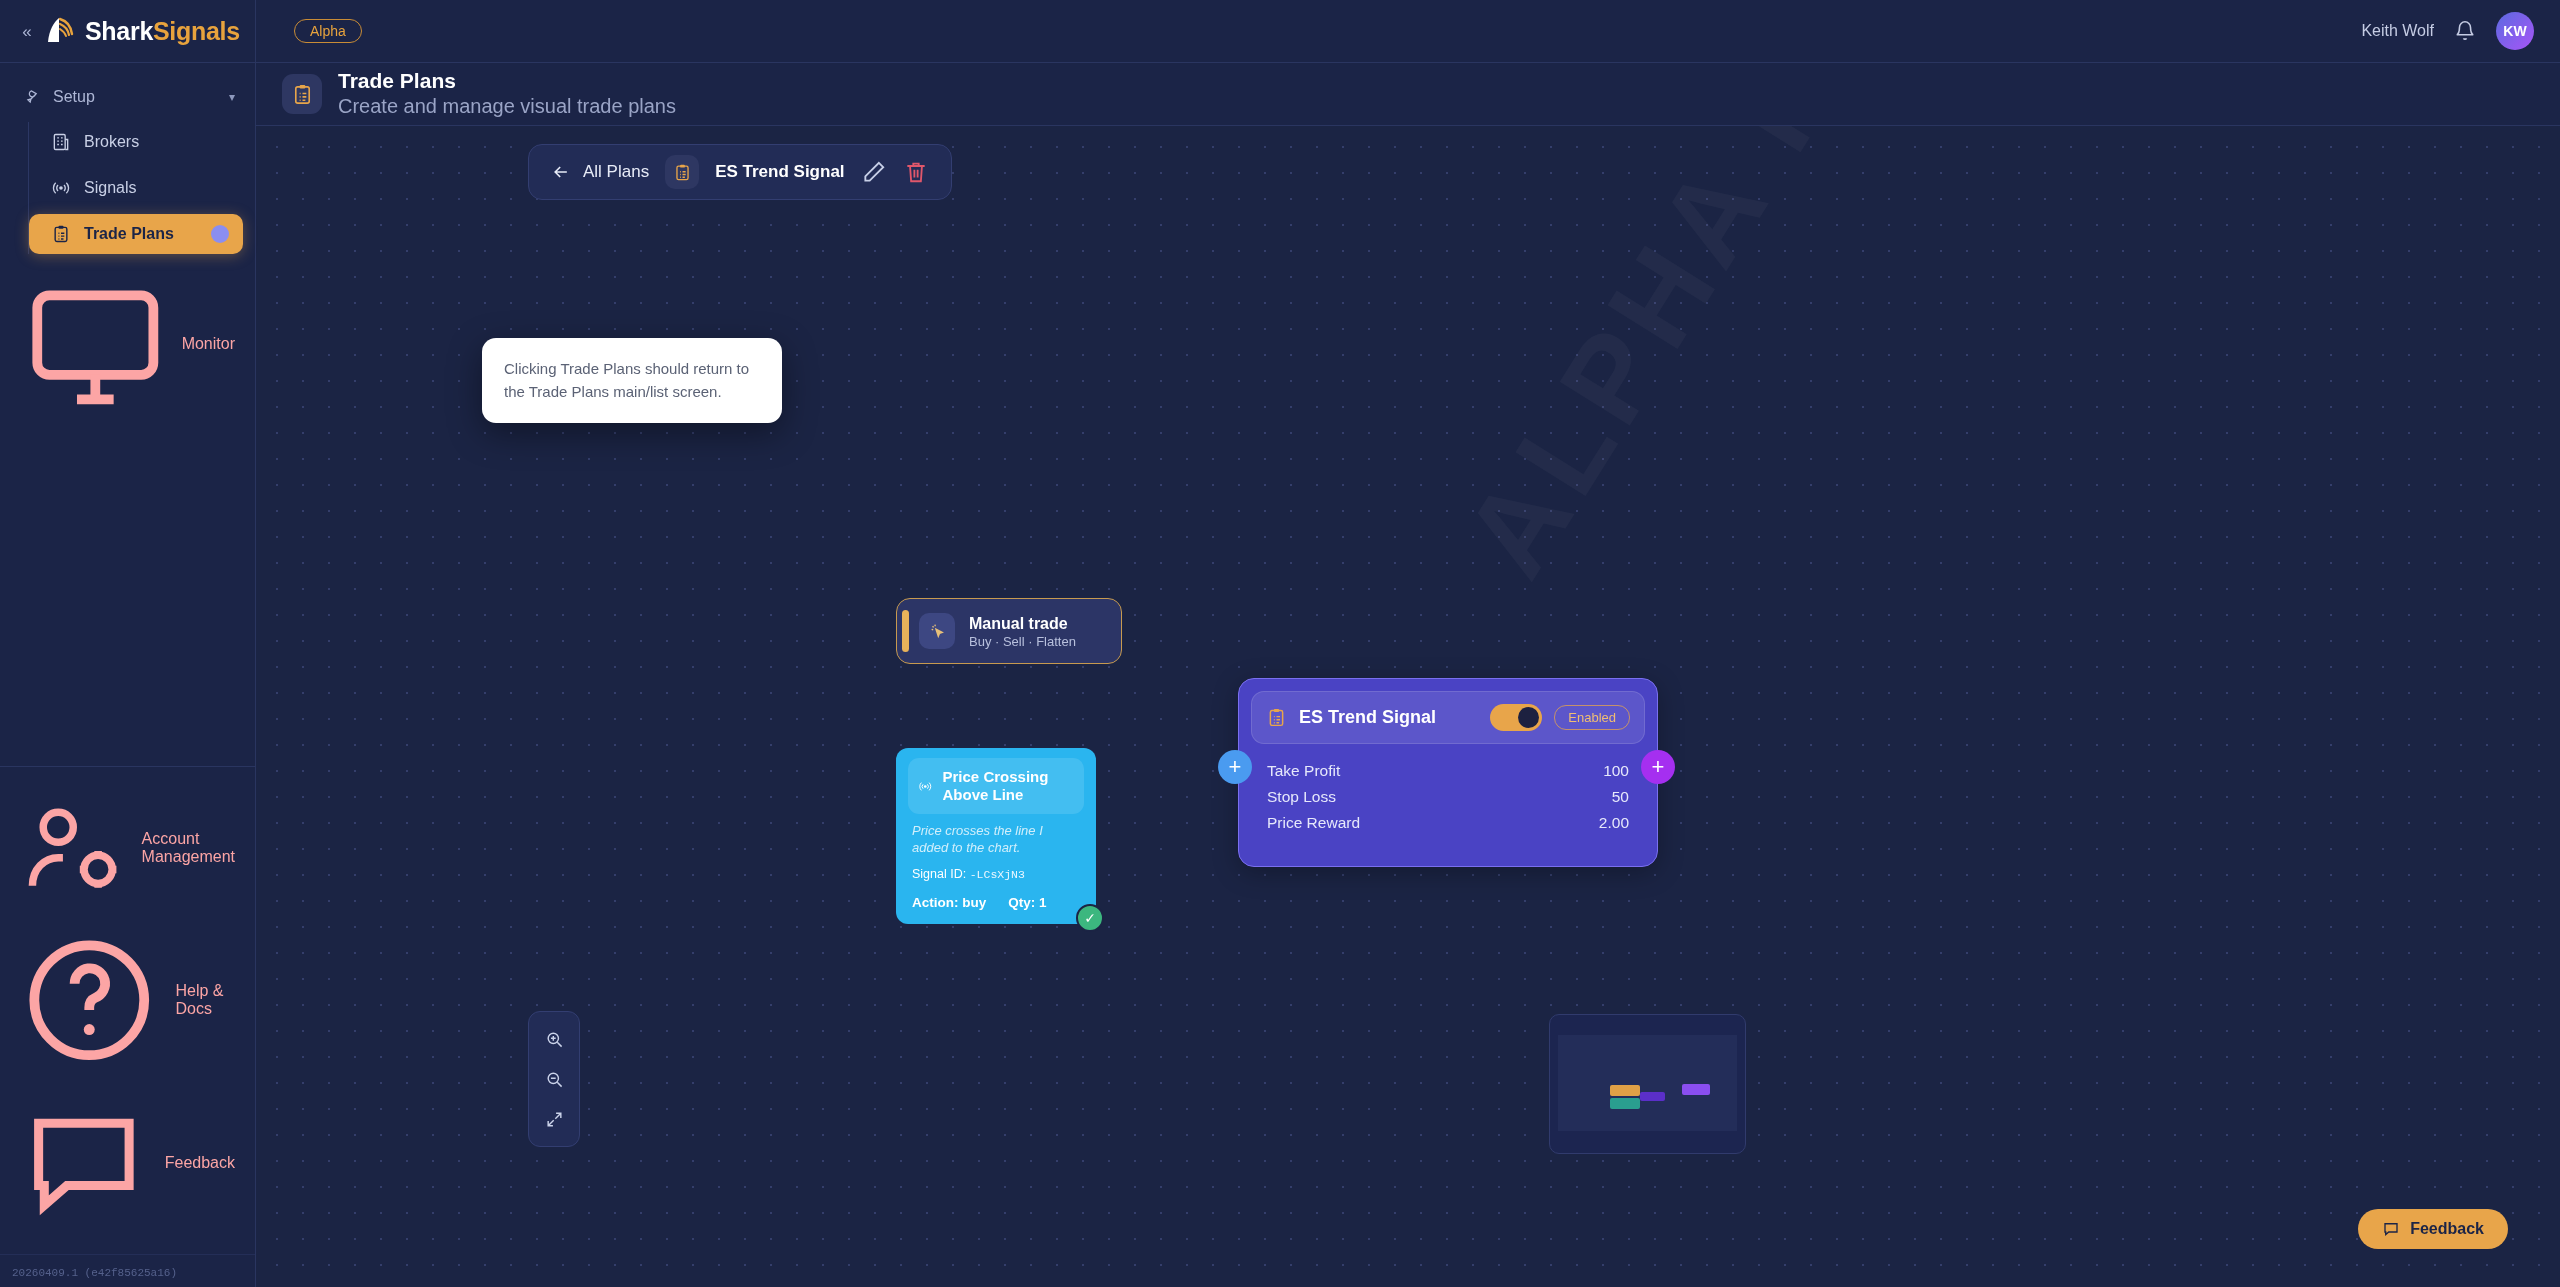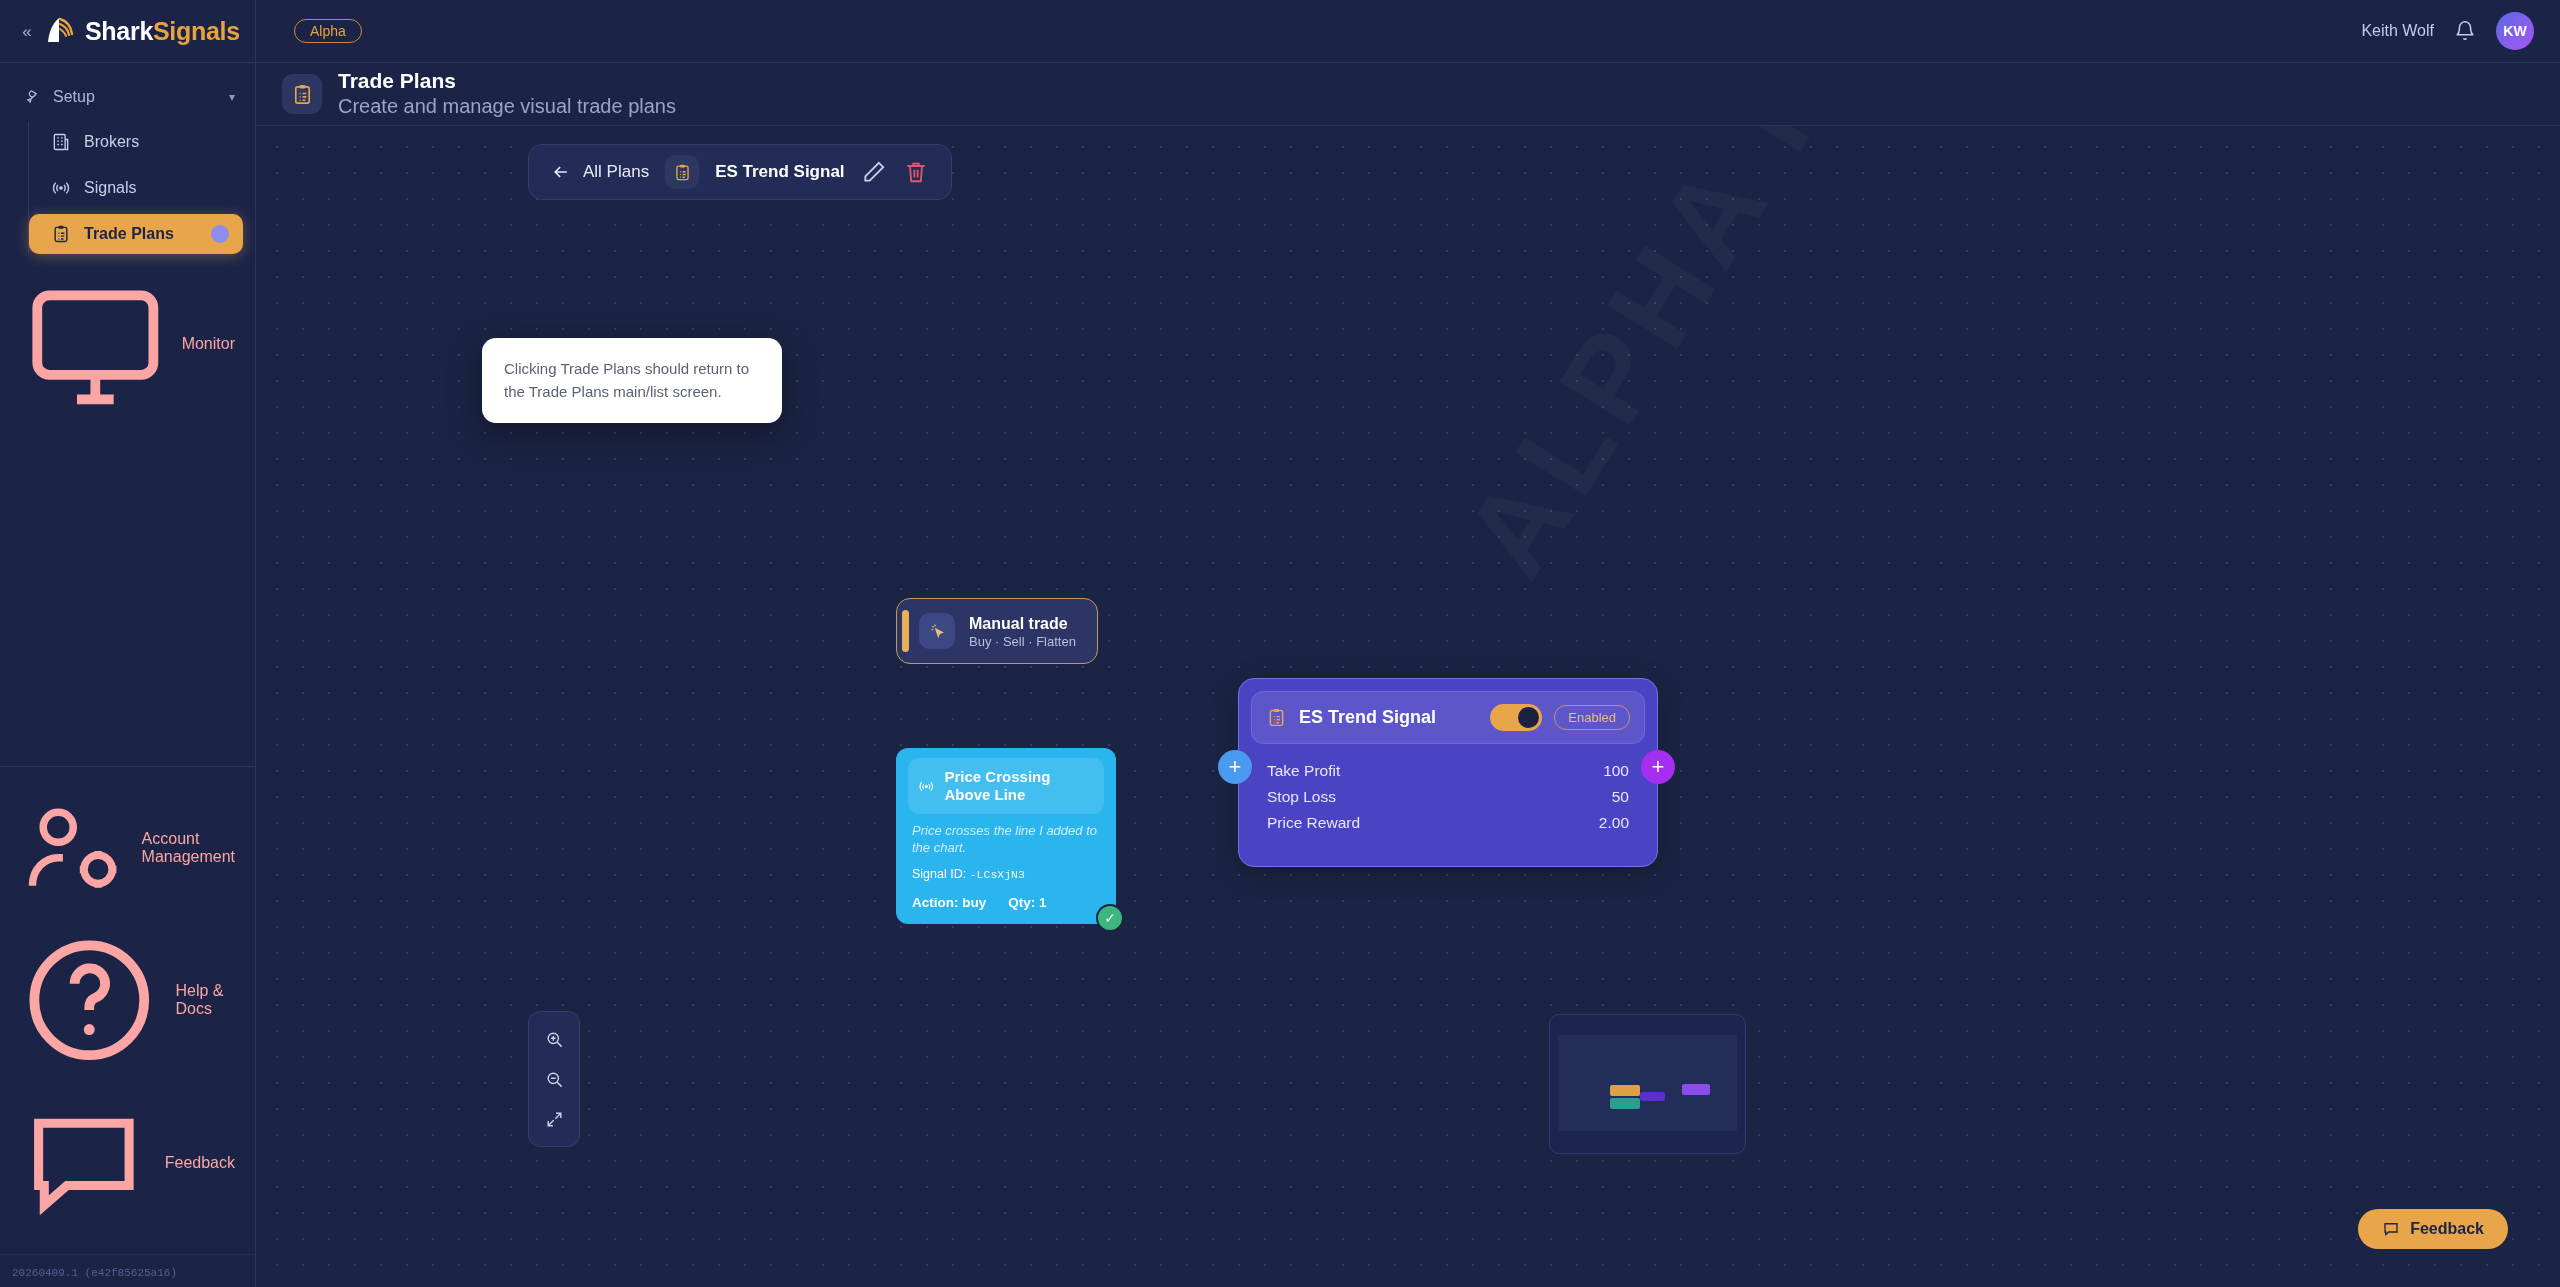--- a/index.html
+++ b/index.html
@@ -147,37 +147,37 @@
     position: absolute; left: 226px; top: 212px; width: 300px;
     background: #fff; border-radius: 14px; padding: 20px 22px;
     color: #5b6275; font-size: 15px; line-height: 1.5;
     box-shadow: 0 10px 34px rgba(0,0,0,.40); z-index: 70;
   }
 
   
   .node { position: absolute; z-index: 20; }
 
   .node-manual {
-    left: 640px; top: 472px; width: 202px;
+    left: 640px; top: 472px; width: 226px;
     background: #2c3566; border: 1.6px solid #c79a4f; border-radius: 14px;
     padding: 14px 16px 14px 22px; display: flex; align-items: center; gap: 14px;
   }
   .node-manual:before {
     content:""; position:absolute; left:5px; top:11px; bottom:11px; width:7px;
     border-radius: 5px; background:#e8b25a;
   }
   .mt-icon {
     width: 36px; height: 36px; border-radius: 10px; background: #3d4782;
     display:flex; align-items:center; justify-content:center; flex:0 0 36px;
   }
   .mt-title { color:#fff; font-size:16px; font-weight:bold; line-height:1.25; }
   .mt-sub { color:#b8c0dd; font-size:13px; }
 
   .node-price {
-    left: 640px; top: 622px; width: 220px;
+    left: 640px; top: 622px; width: 200px;
     background: #2ab5ef; border-radius: 12px; padding: 10px 12px 14px 12px;
   }
   .np-head {
     background: rgba(255,255,255,.12); border-radius: 11px;
     padding: 10px 10px; display: flex; align-items: center; gap: 10px; margin-bottom: 9px;
   }
   .np-title { color:#fff; font-size:15px; font-weight:bold; line-height:1.2; }
   .np-desc { color: rgba(255,255,255,.78); font-size:13px; line-height:1.3; padding: 0 4px; font-style: italic; }
   .np-sig { color:#fff; font-size:12.5px; padding: 10px 4px 0 4px; }
   .np-sig .mono { font-family:"Liberation Mono", monospace; font-size:11.5px; color:#eaf7ff; }

